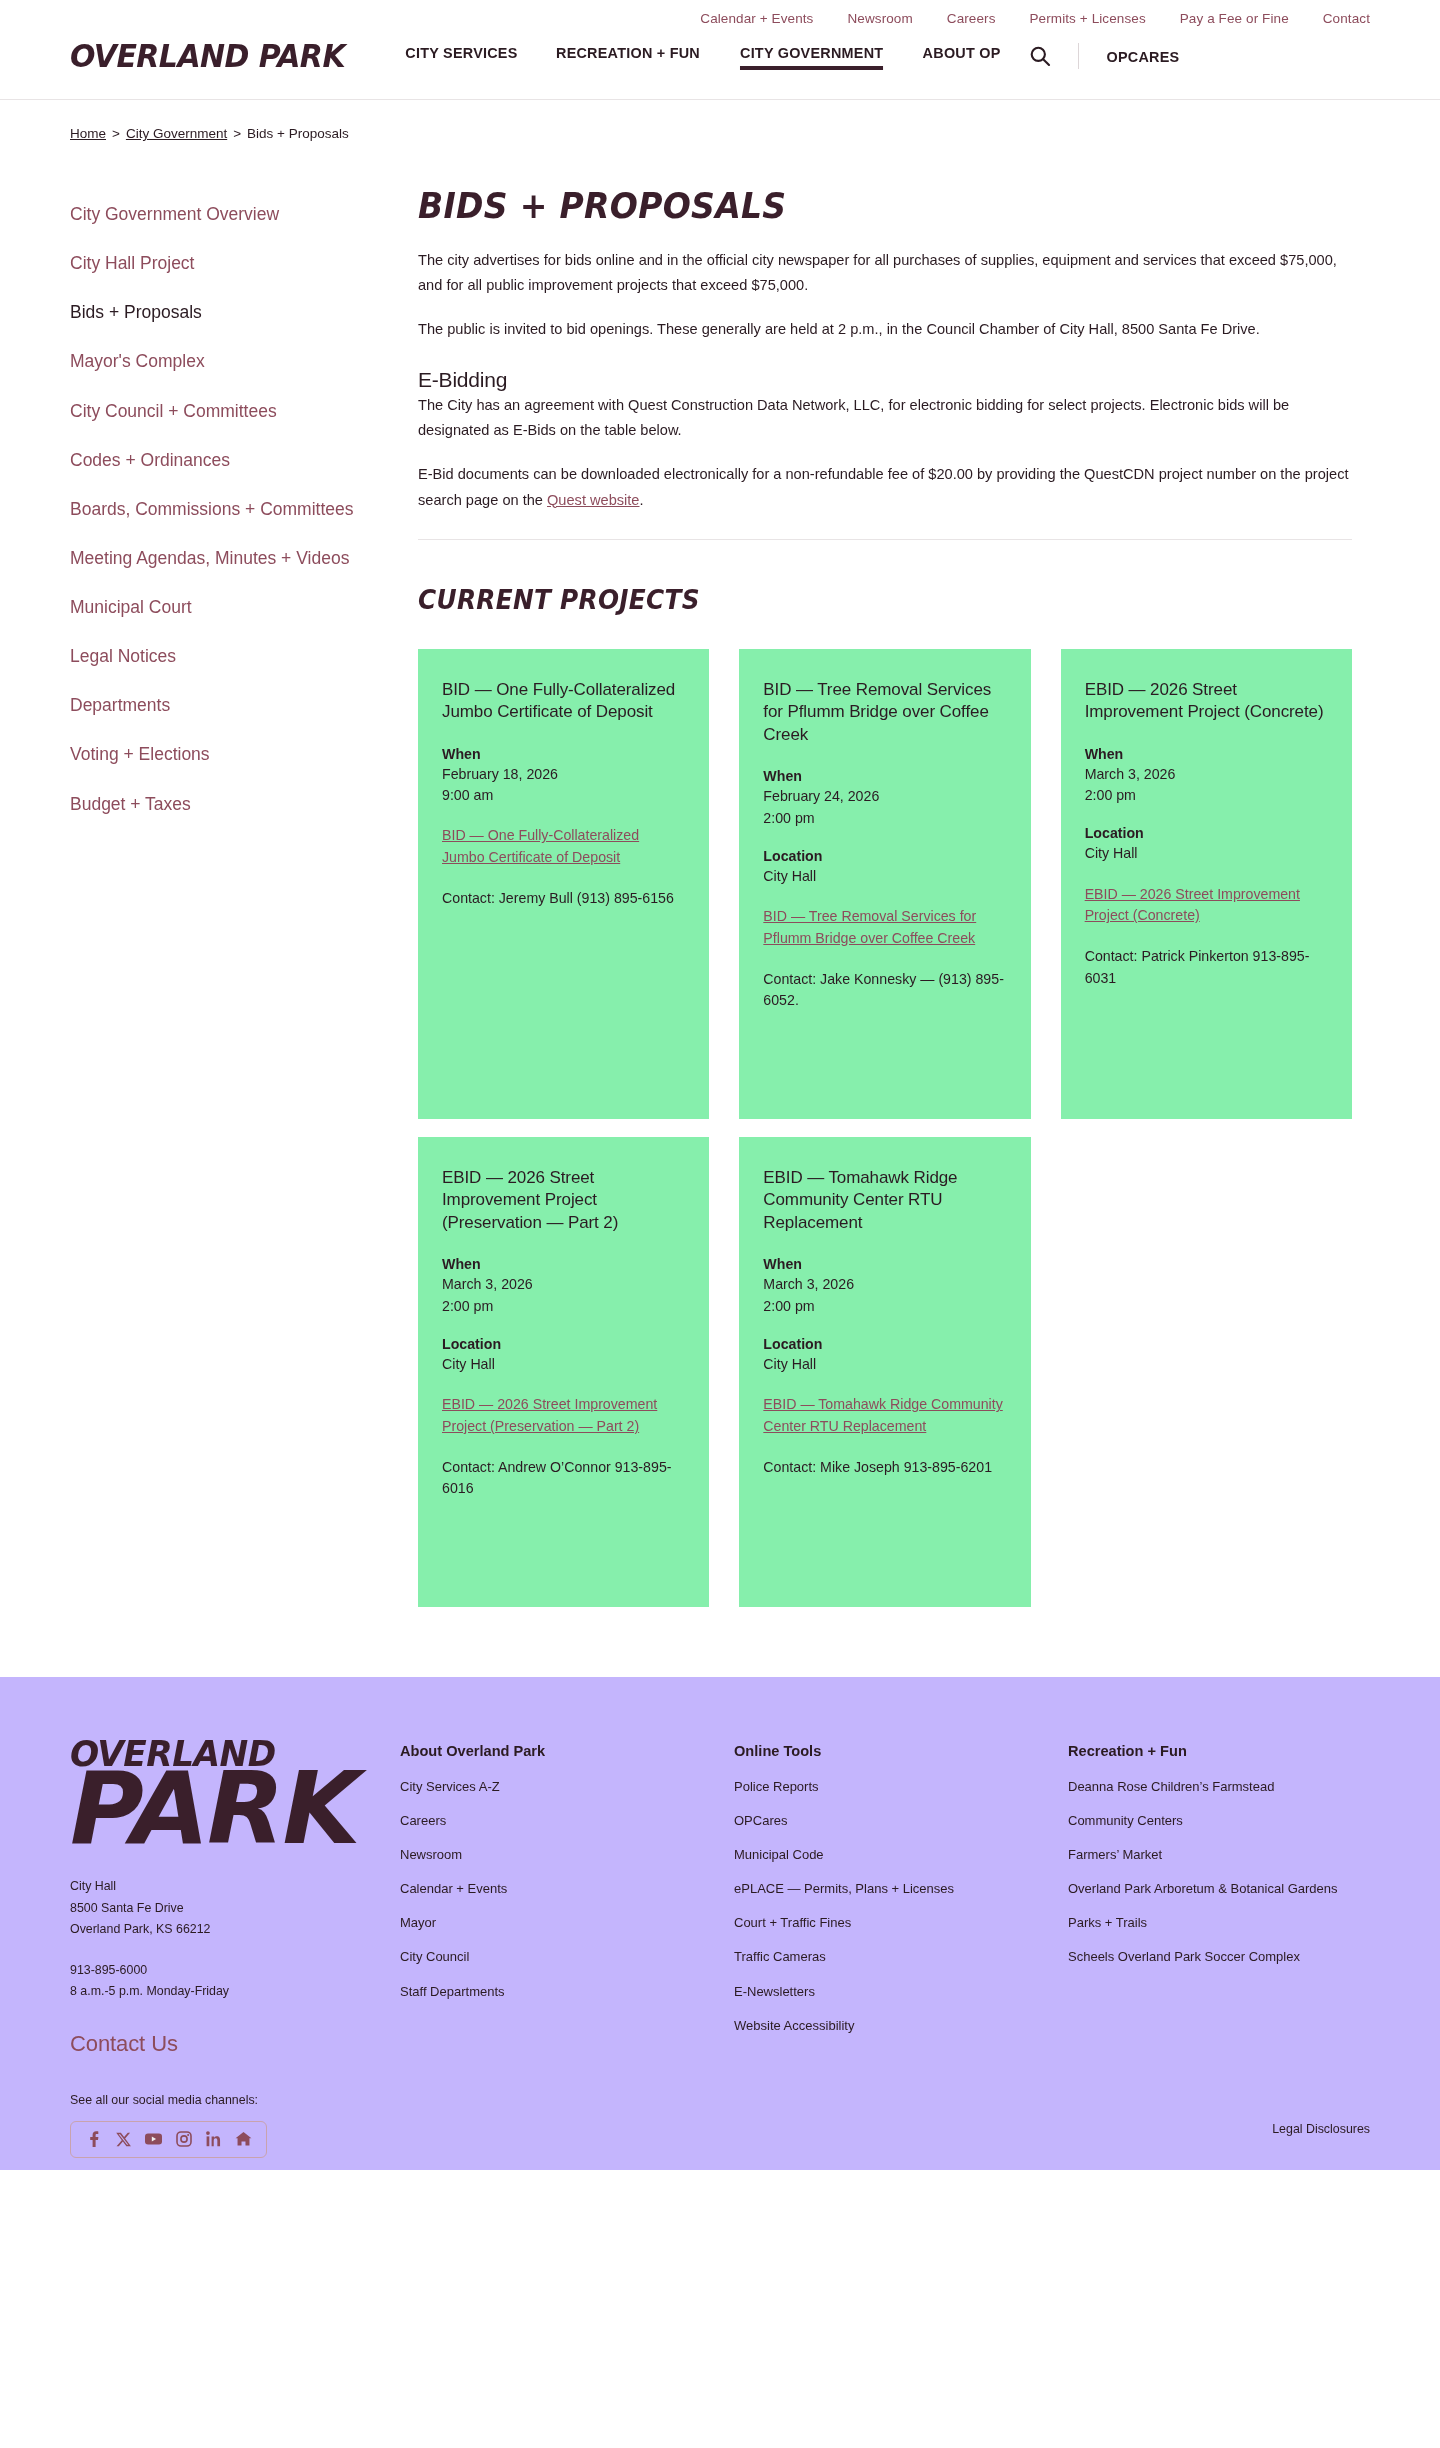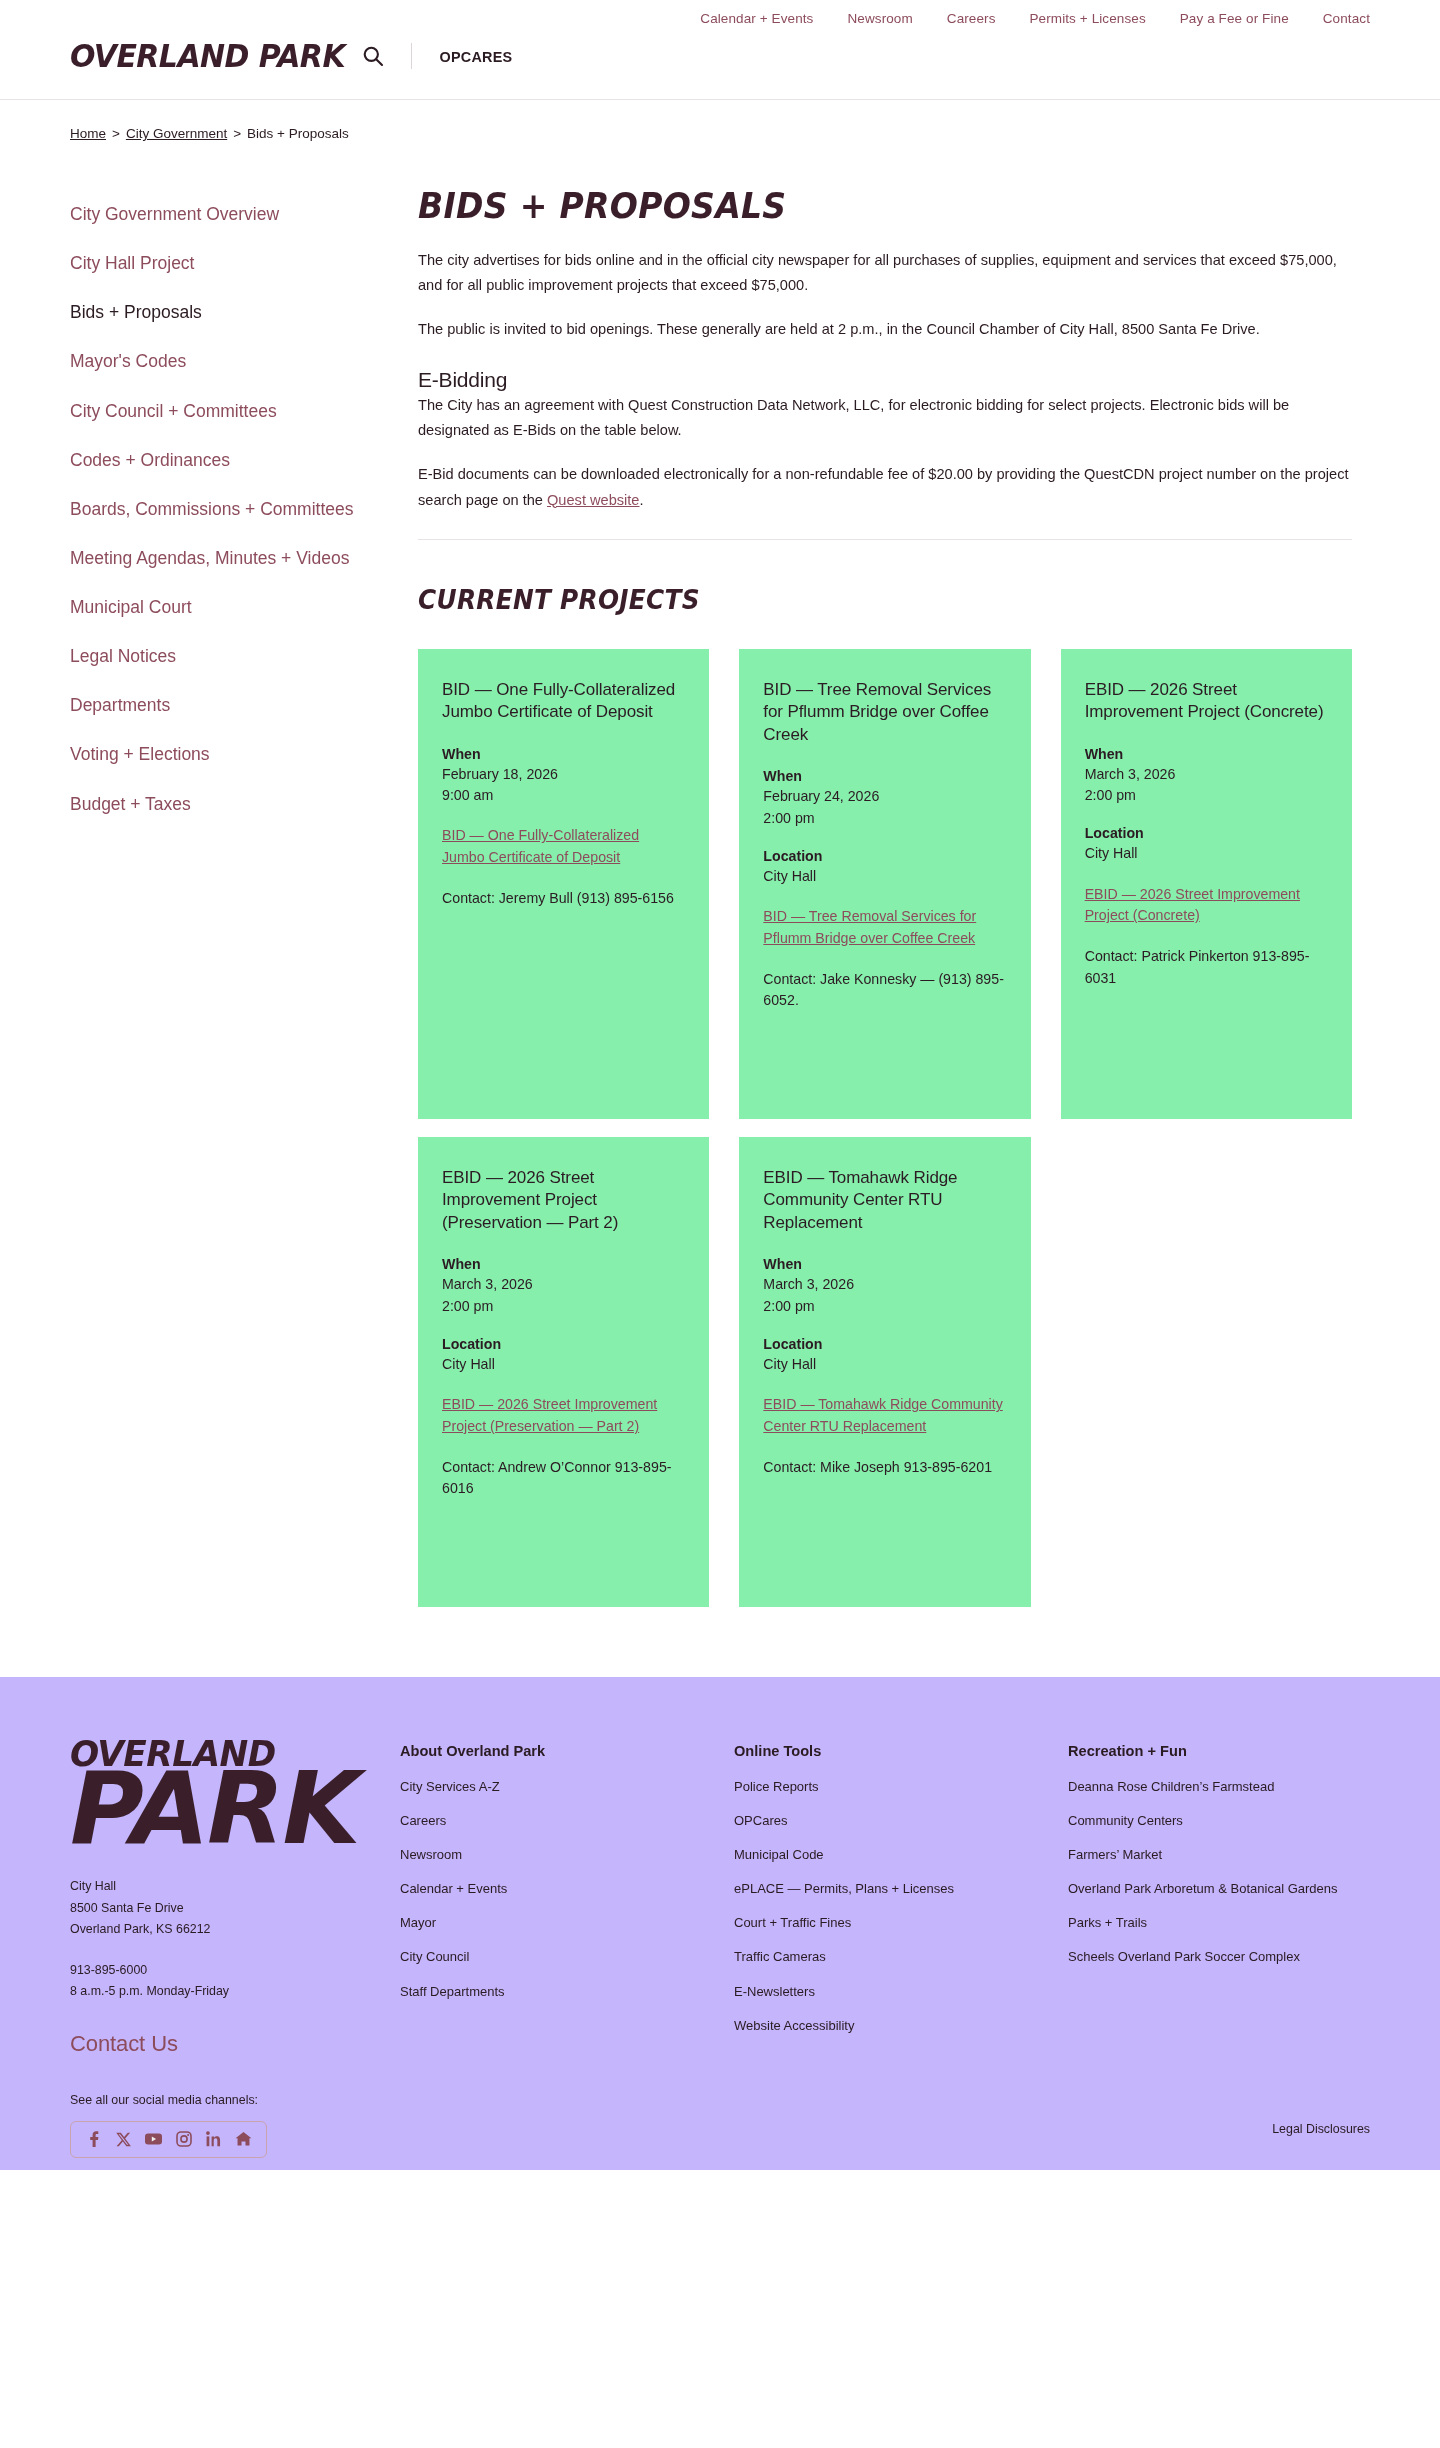--- a/index.html
+++ b/index.html
@@ -221,20 +221,27 @@
       <a href="#" class="utility-link">Newsroom</a>
       <a href="#" class="utility-link">Careers</a>
       <a href="#" class="utility-link">Permits + Licenses</a>
       <a href="#" class="utility-link">Pay a Fee or Fine</a>
       <a href="#" class="utility-link">Contact</a>
     </div>
 
   <div class="main-bar">
     <a class="brand-logo" href="#">OVERLAND PARK</a>
 
+    <nav class="primary-nav">
+
+    <a href="#" class="nav-item">CITY SERVICES</a>
+        <a href="#" class="nav-item">RECREATION + FUN</a>
+        <a href="#" class="nav-item active">CITY GOVERNMENT</a>
+        <a href="#" class="nav-item">ABOUT OP</a>
+      </nav>
 
     <a class="search-btn" href="#" aria-label="Search">
       <svg width="22" height="22" viewBox="0 0 22 22" fill="none" aria-hidden="true">
         <circle cx="9.3" cy="9.3" r="6.6" stroke="#2b1b22" stroke-width="2.1"></circle>
         <line x1="14.2" y1="14.2" x2="20" y2="20" stroke="#2b1b22" stroke-width="2.1" stroke-linecap="round"></line>
       </svg>
     </a>
 
     <span class="nav-divider"></span>
 
@@ -253,21 +260,21 @@
     <span>Bids + Proposals</span>
   </nav>
 
 <div class="page-wrap">
 
   <aside class="sidebar">
 
   <a href="#" class="sidebar-item">City Government Overview</a>
       <a href="#" class="sidebar-item">City Hall Project</a>
       <a href="#" class="sidebar-item current">Bids + Proposals</a>
-      <a href="#" class="sidebar-item">Mayor's Codes</a>
+      <a href="#" class="sidebar-item">Mayor's Complex</a>
       <a href="#" class="sidebar-item">City Council + Committees</a>
       <a href="#" class="sidebar-item">Codes + Ordinances</a>
       <a href="#" class="sidebar-item">Boards, Commissions + Committees</a>
       <a href="#" class="sidebar-item">Meeting Agendas, Minutes + Videos</a>
       <a href="#" class="sidebar-item">Municipal Court</a>
       <a href="#" class="sidebar-item">Legal Notices</a>
       <a href="#" class="sidebar-item">Departments</a>
       <a href="#" class="sidebar-item">Voting + Elections</a>
       <a href="#" class="sidebar-item">Budget + Taxes</a>
     </aside>

